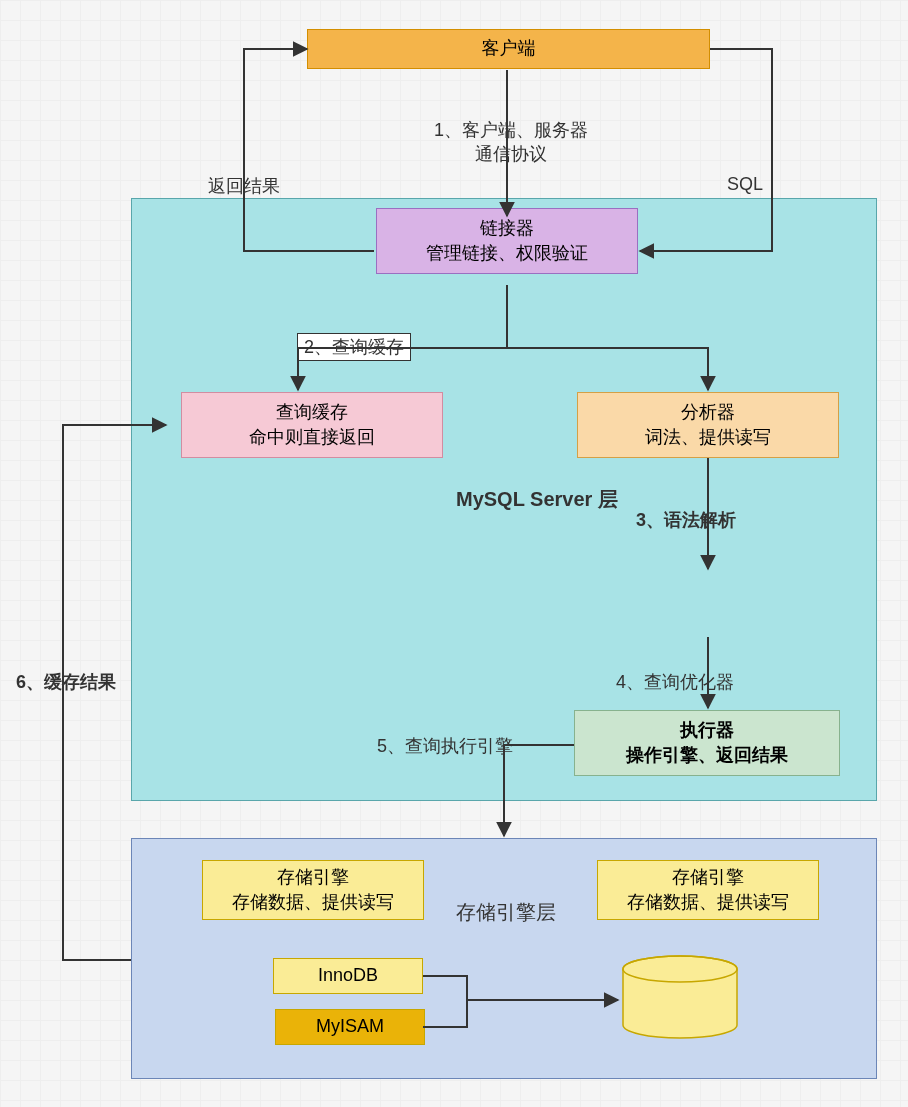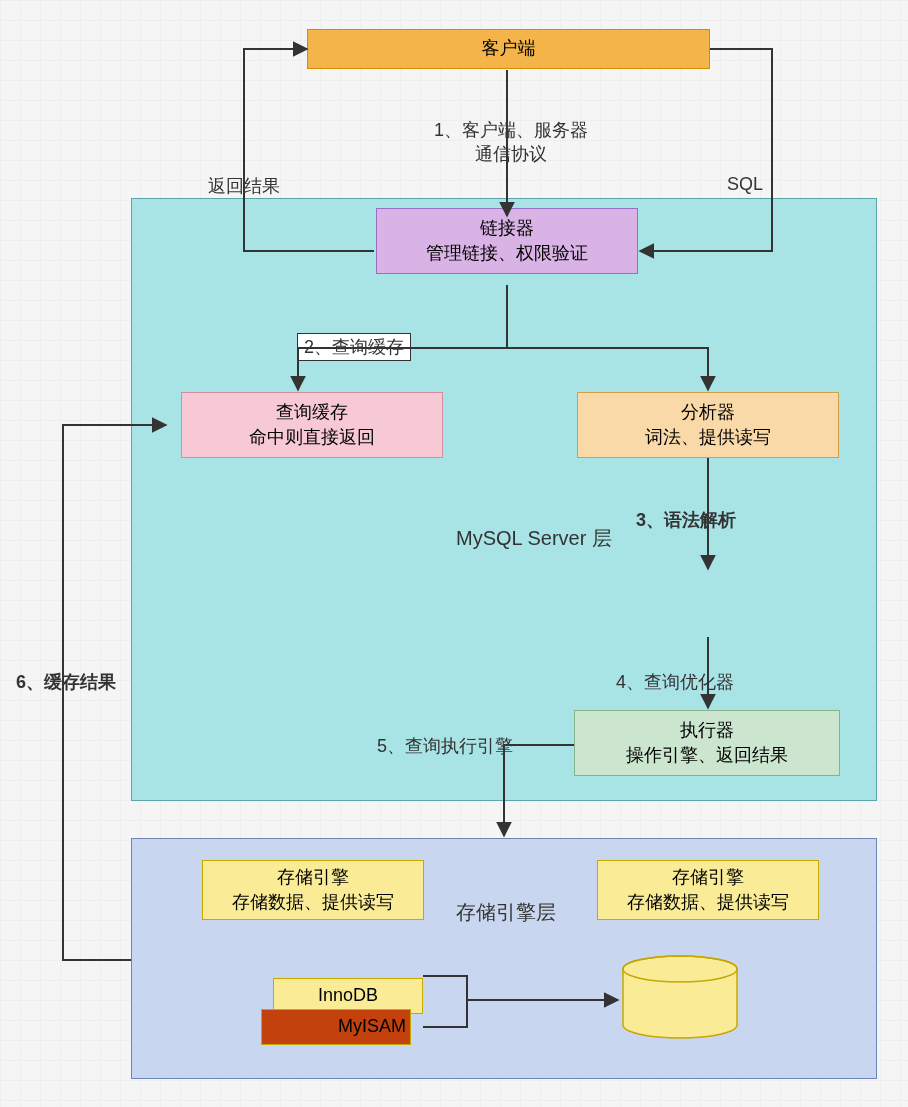--- a/index.html
+++ b/index.html
@@ -38,42 +38,42 @@
     <span>查询缓存</span>
     <span>命中则直接返回</span>
   </div>
 
   <div class="box" style="left:577px;top:392px;width:262px;height:66px;background:#fad9a8;border-color:#d4a046;text-align:right;">
     <span>分析器</span>
     <span>词法、提供读写</span>
   </div>
 
 
-  <div class="box" style="left:574px;top:710px;width:266px;height:66px;background:#cbe5cf;border-color:#87b28e;">
+  <div class="box" style="left:574px;top:710px;width:266px;height:66px;background:#cbe5cf;border-color:#87b28e;font-weight:bold;">
     <span>执行器</span>
     <span>操作引擎、返回结果</span>
   </div>
 
   <div class="box" style="left:202px;top:860px;width:222px;height:60px;background:#faec96;border-color:#c7a700;">
     <span>存储引擎</span>
     <span>存储数据、提供读写</span>
   </div>
   <div class="box" style="left:597px;top:860px;width:222px;height:60px;background:#faec96;border-color:#c7a700;">
     <span>存储引擎</span>
     <span>存储数据、提供读写</span>
   </div>
 
-  <div class="box" style="left:273px;top:958px;width:150px;height:36px;background:#faec96;border-color:#c7a700;margin-top:20px;">
+  <div class="box" style="left:273px;top:958px;width:150px;height:36px;background:#faec96;border-color:#c7a700;">
     <span>InnoDB</span>
   </div>
-  <div class="box" style="left:261px;top:1009px;width:150px;height:36px;background:#c2410c;border-color:#c7a700;align-items:flex-end;">
+  <div class="box" style="left:275px;top:1009px;width:150px;height:36px;background:#eab308;border-color:#c7a700;">
     <span>MyISAM</span>
   </div>
 
-  <div class="big-label" style="left:456px;top:525px;">MySQL Server 层</div>
+  <div class="big-label" style="left:456px;top:486px;font-weight:bold;">MySQL Server 层</div>
   <div class="big-label" style="left:456px;top:899px;">存储引擎层</div>
 
   <div class="label" style="left:406px;top:118px;text-align:center;width:210px;white-space:pre-line;">1、客户端、服务器
 通信协议</div>
   <div class="label" style="left:208px;top:174px;">返回结果</div>
   <div class="label" style="left:727px;top:174px;">SQL</div>
   <div class="label-box" style="left:297px;top:333px;">2、查询缓存</div>
   <div class="label" style="left:636px;top:508px;font-weight:bold;">3、语法解析</div>
   <div class="label" style="left:616px;top:670px;">4、查询优化器</div>
   <div class="label" style="left:377px;top:734px;">5、查询执行引擎</div>

